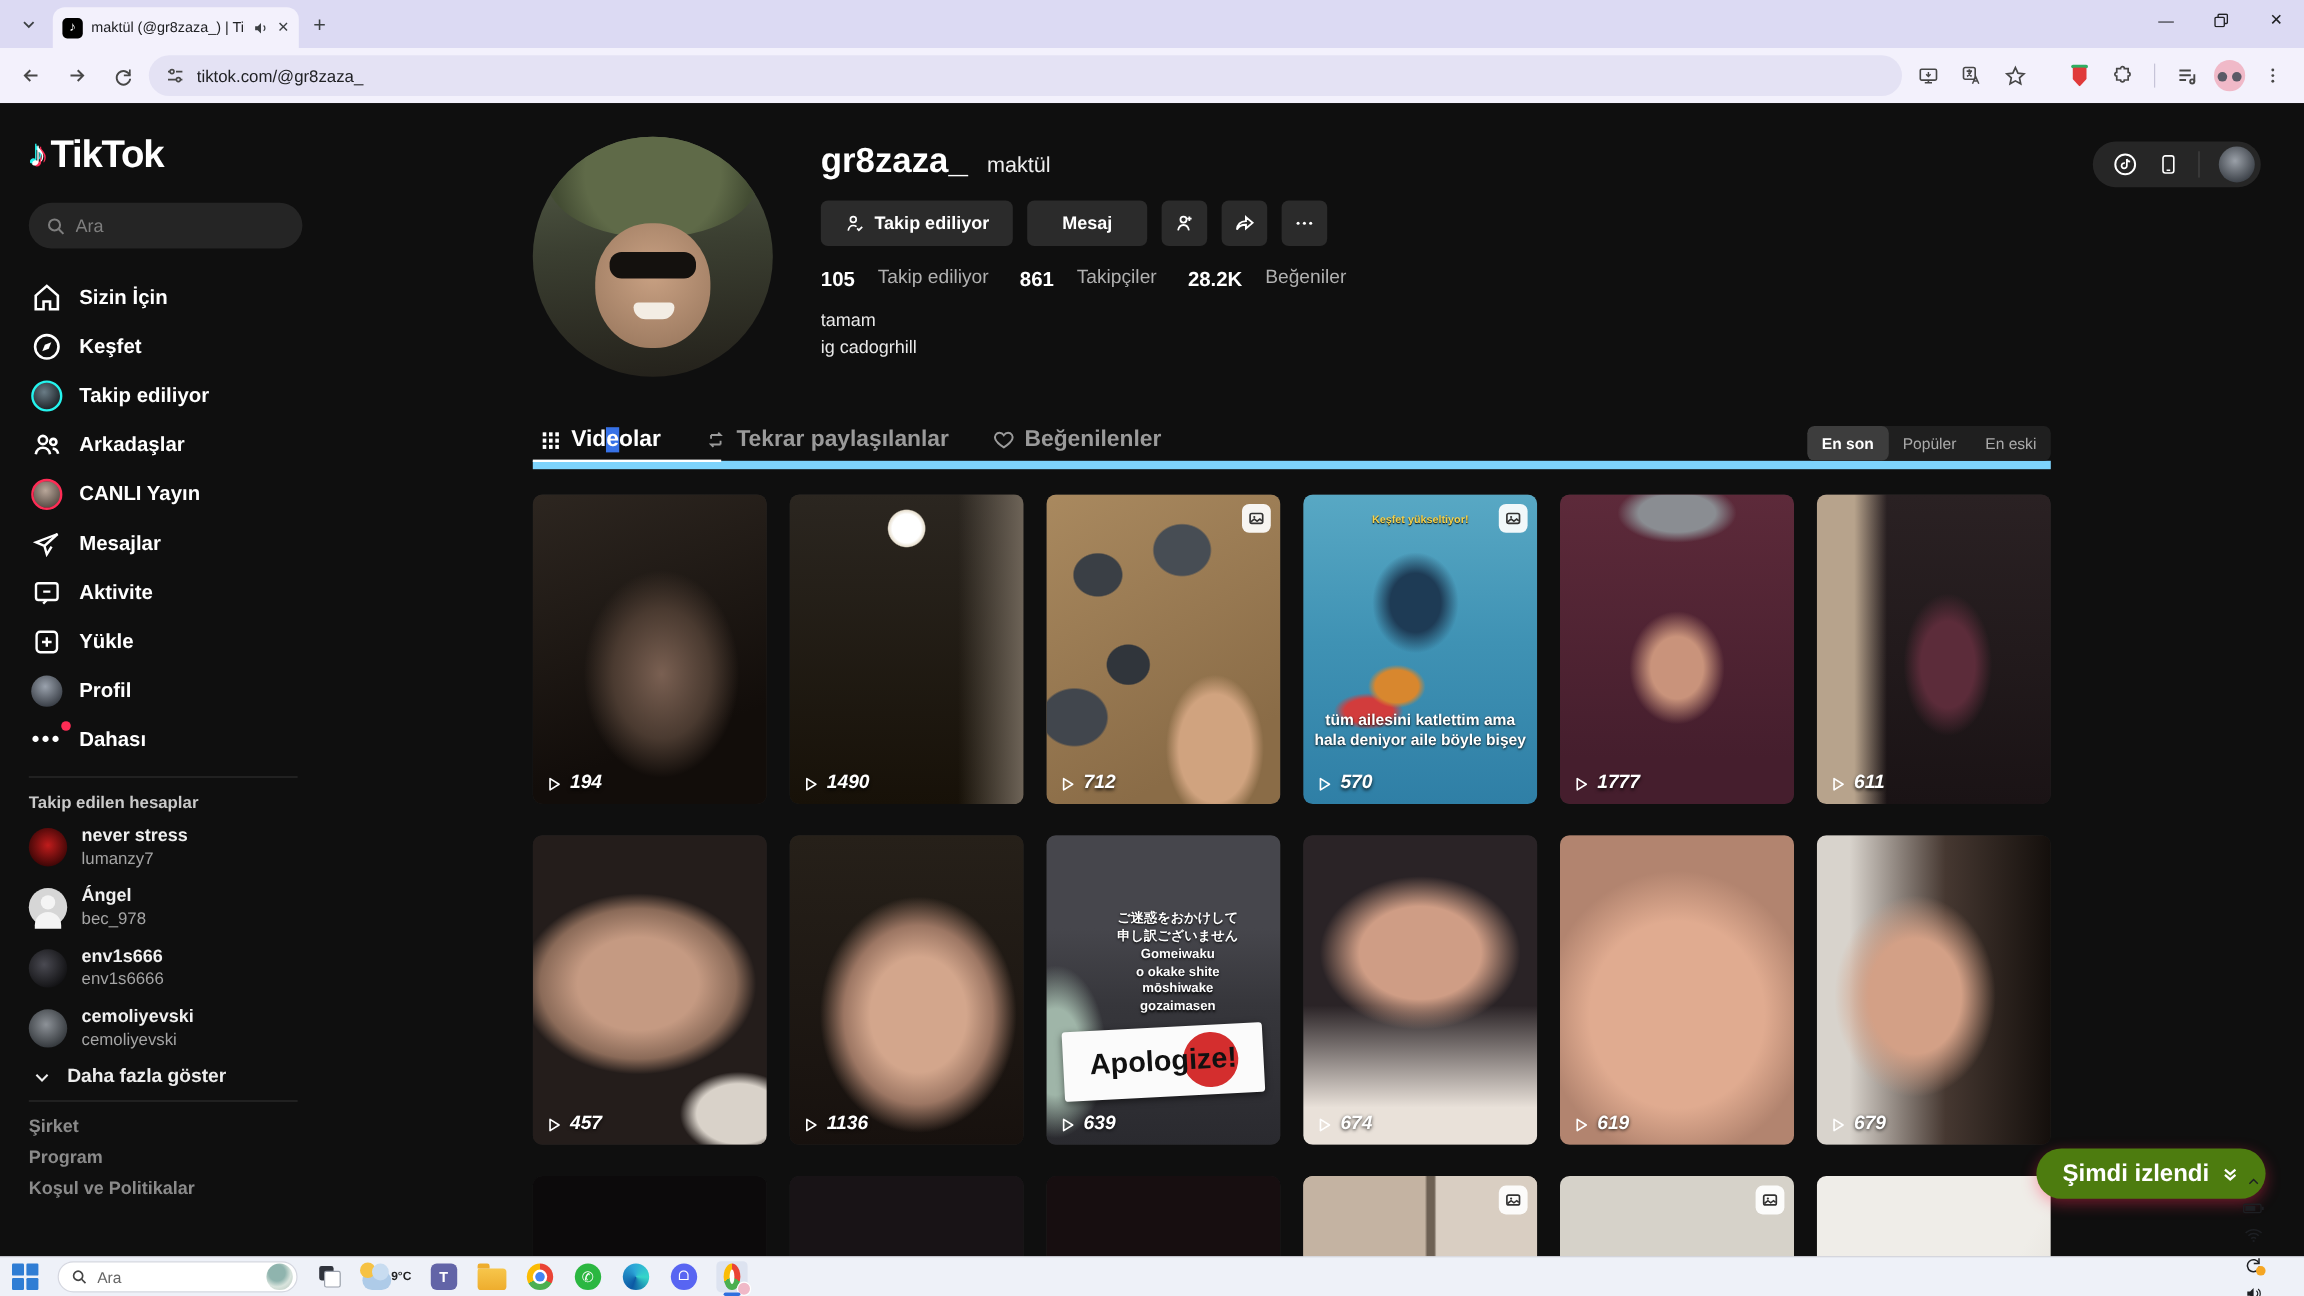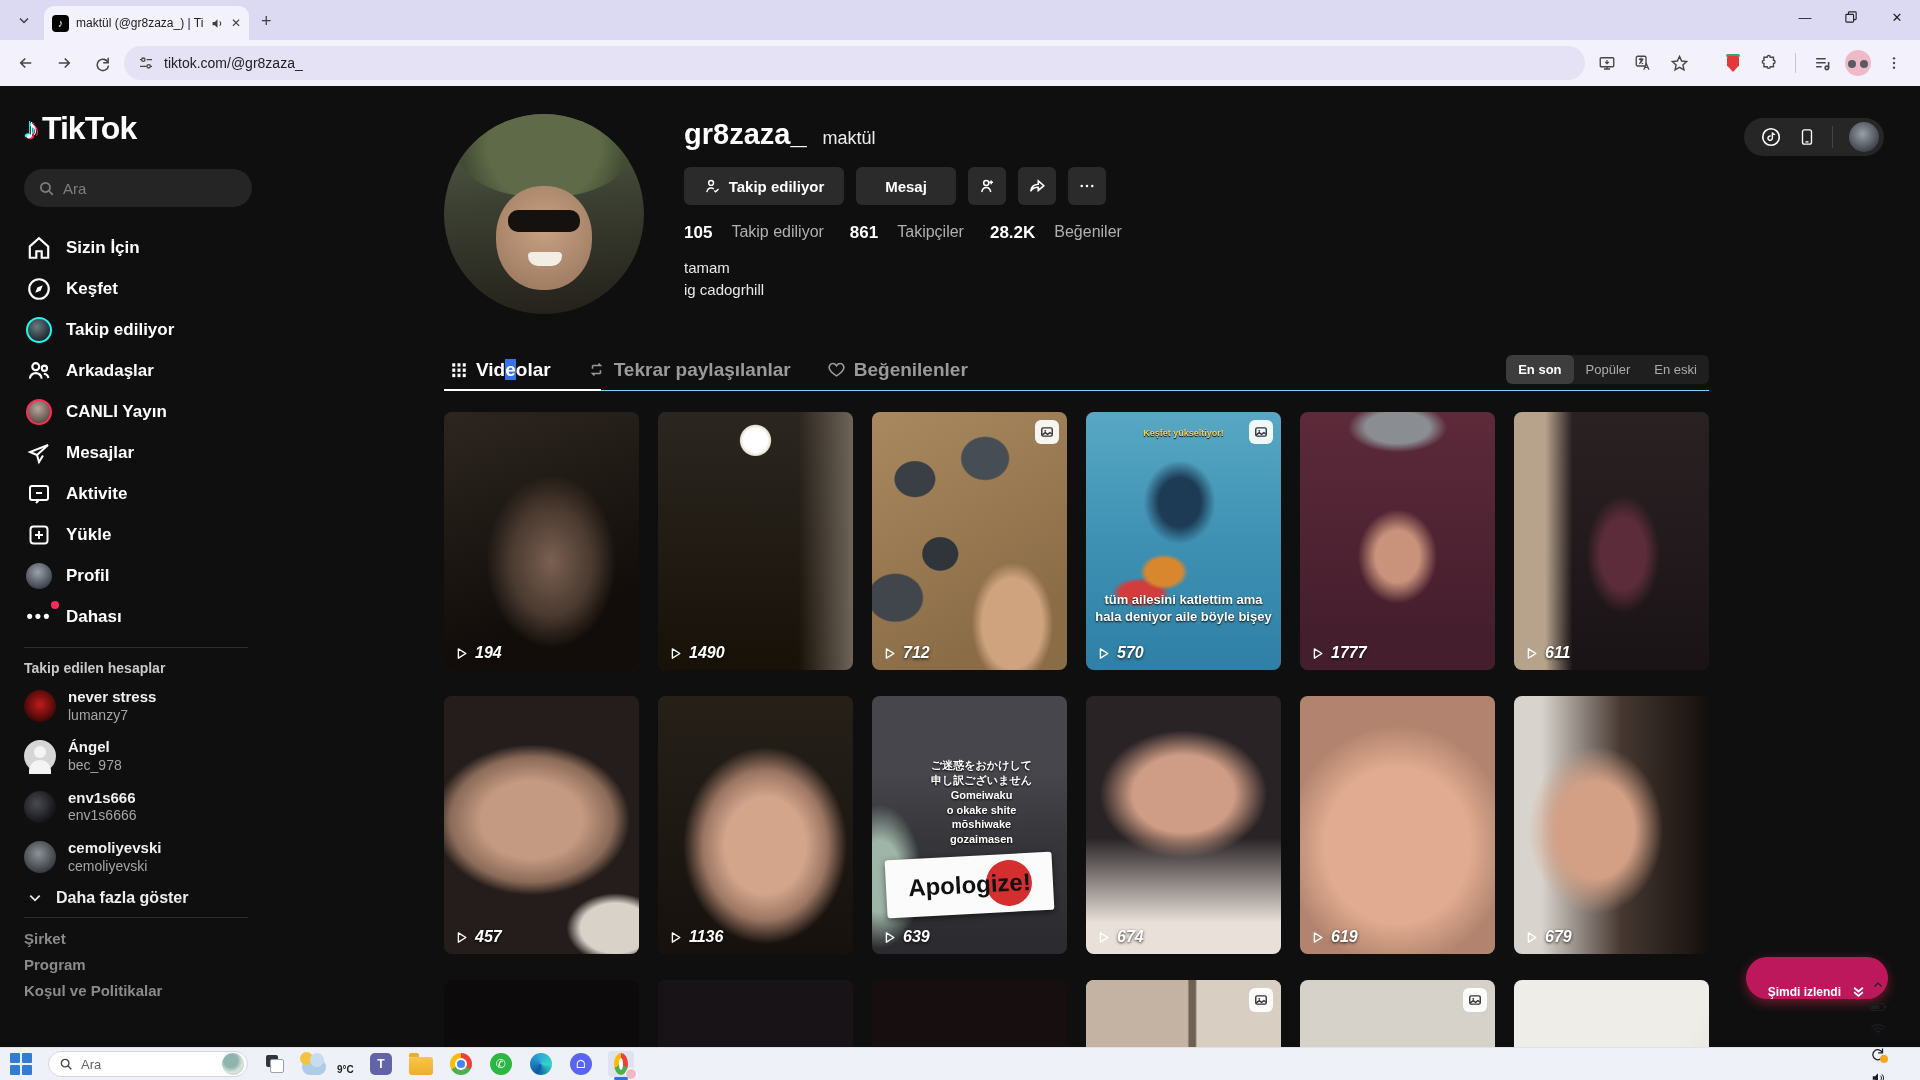--- a/index.html
+++ b/index.html
@@ -112,21 +112,21 @@
   .bio { margin-top:14px; color:#e8e8e8; font-size:15px; line-height:1.45; }
 
   .hdr-pill { position:absolute; top:32px; right:36px; height:38px; border-radius:20px;
     background:#262626; display:flex; align-items:center; padding:0 5px 0 16px; gap:16px; }
   .hdr-pill .vdiv { width:1px; height:22px; background:#444; }
   .pill-av { width:30px; height:30px; border-radius:50%;
     background:radial-gradient(circle at 45% 40%,#9aa0a8,#383d44 78%); }
 
   
   .tabs-bar { position:relative; margin-top:35px; width:1265px; display:flex; align-items:flex-end;
-    border-bottom:1px solid #7dd3fc; height:42px; }
+    border-bottom:7px solid #7dd3fc; height:42px; }
   .ptab { display:flex; align-items:center; gap:8px; font-size:19px; font-weight:bold;
     padding:0 30px 0 6px; height:100%; cursor:pointer; position:relative; }
   .ptab.active { color:#fff; }
   .ptab.active::after { content:""; position:absolute; left:0; bottom:-1px; width:157px; height:2px; background:#fff; }
   .ptab.inactive { color:#9a9a9a; }
   .sel-e { background:#3772e7; color:#fff; }
   .sort-seg { position:absolute; right:0; top:6px; display:flex; background:#1f1f1f;
     border-radius:6px; overflow:hidden; }
   .seg { height:29px; padding:0 12px; display:flex; align-items:center; font-size:13px;
     color:#ababab; cursor:pointer; }
@@ -168,43 +168,43 @@
   .look-face { background:radial-gradient(140px 150px at 50% 58%,#e0ab90 0 52%,#b2846f 80%),#352a25; }
   .look-smile { background:radial-gradient(96px 120px at 42% 52%,#d3a086 0 40%,rgba(0,0,0,0) 70%),linear-gradient(90deg,#d8d3cc 0 14%,#463831 55%,#140f0c); }
   .look-d1 { background:radial-gradient(90px 60px at 28% 85%,#4a4742,rgba(0,0,0,0) 70%),#0c0a0b; }
   .look-d2 { background:radial-gradient(96px 70px at 78% 92%,#cfc9c2 0 34%,rgba(0,0,0,0) 62%),#181316; }
   .look-d3 { background:radial-gradient(100px 84px at 60% 75%,#5d3a38,rgba(0,0,0,0) 72%),#170e10; }
   .look-d4 { background:linear-gradient(90deg,#c4b3a2 0 52%,#6e6154 53% 56%,#d9cec2 57%),linear-gradient(#cbb9a8,#cbb9a8); }
   .look-d5 { background:radial-gradient(54px 64px at 22% 96%,#b8d44e 0 42%,rgba(0,0,0,0) 62%),#d6d2c9; }
   .look-d6 { background:linear-gradient(120deg,#efede8 0 60%,#d8d2c8); }
 
   .watched-btn { position:absolute; right:32px; bottom:48px; height:42px; padding:0 22px;
-    border-radius:22px; background:#be185d; color:#fff; font-size:12px; font-weight:bold;
-    border:none; display:flex; align-items:flex-end; gap:10px; cursor:pointer;
+    border-radius:22px; background:#4d7c0f; color:#fff; font-size:20px; font-weight:bold;
+    border:none; display:flex; align-items:center; gap:10px; cursor:pointer;
     box-shadow:0 4px 12px rgba(254,44,85,.4); }
 
   
   .taskbar { position:absolute; left:0; right:0; bottom:0; height:33px; background:#eef1f8;
     border-top:1px solid #dfe2ea; display:flex; align-items:center; padding:0 8px; }
   .tb-left { display:flex; align-items:center; gap:14px; }
   .start-ic { width:22px; height:22px; display:grid; grid-template-columns:10px 10px; gap:2px; }
   .start-ic i { background:#2f7dd4; border-radius:1px; }
   .tb-search { width:200px; height:26px; background:#fff; border:1px solid #d5d7e0; border-radius:14px;
     display:flex; align-items:center; gap:8px; padding:0 3px 0 10px; }
   .tb-search input { border:none; outline:none; font-size:13px; color:#444; width:120px; background:transparent; }
   .tb-search input::placeholder { color:#666; }
   .bird { width:22px; height:22px; border-radius:50%; margin-left:auto;
     background:radial-gradient(circle at 40% 35%,#8fb4ae 0 35%,#d9e4dd 60%,#b4c4ba); }
   .tk-ic { width:26px; height:26px; display:flex; align-items:center; justify-content:center; position:relative; }
   .taskview { width:18px; height:18px; position:relative; }
   .taskview::before { content:""; position:absolute; left:0; top:0; width:12px; height:12px;
     background:#30343c; border-radius:2px; }
   .taskview::after { content:""; position:absolute; right:0; bottom:0; width:12px; height:12px;
     background:#fff; border:1px solid #9aa0ab; border-radius:2px; }
-  .weather { display:flex; align-items:flex-end; gap:11px; }
+  .weather { display:flex; align-items:center; gap:0; }
   .wcloud { width:24px; height:16px; background:#aecbe8; border-radius:8px; position:relative; margin-top:6px; }
   .wcloud::before { content:""; position:absolute; top:-7px; left:-2px; width:13px; height:13px;
     border-radius:50%; background:#f6c244; }
   .wcloud::after { content:""; position:absolute; top:-6px; left:8px; width:14px; height:14px;
     border-radius:50%; background:#c8dcf0; }
   .wtemp { font-size:10px; color:#222; font-weight:bold; }
   .teams { width:22px; height:22px; border-radius:5px; background:#6264a7; color:#fff; font-size:12px;
     font-weight:bold; display:flex; align-items:center; justify-content:center; }
   .folder { width:24px; height:18px; background:linear-gradient(#f7c64b,#eead2e); border-radius:2px 3px 3px 3px;
     position:relative; margin-top:3px; }

